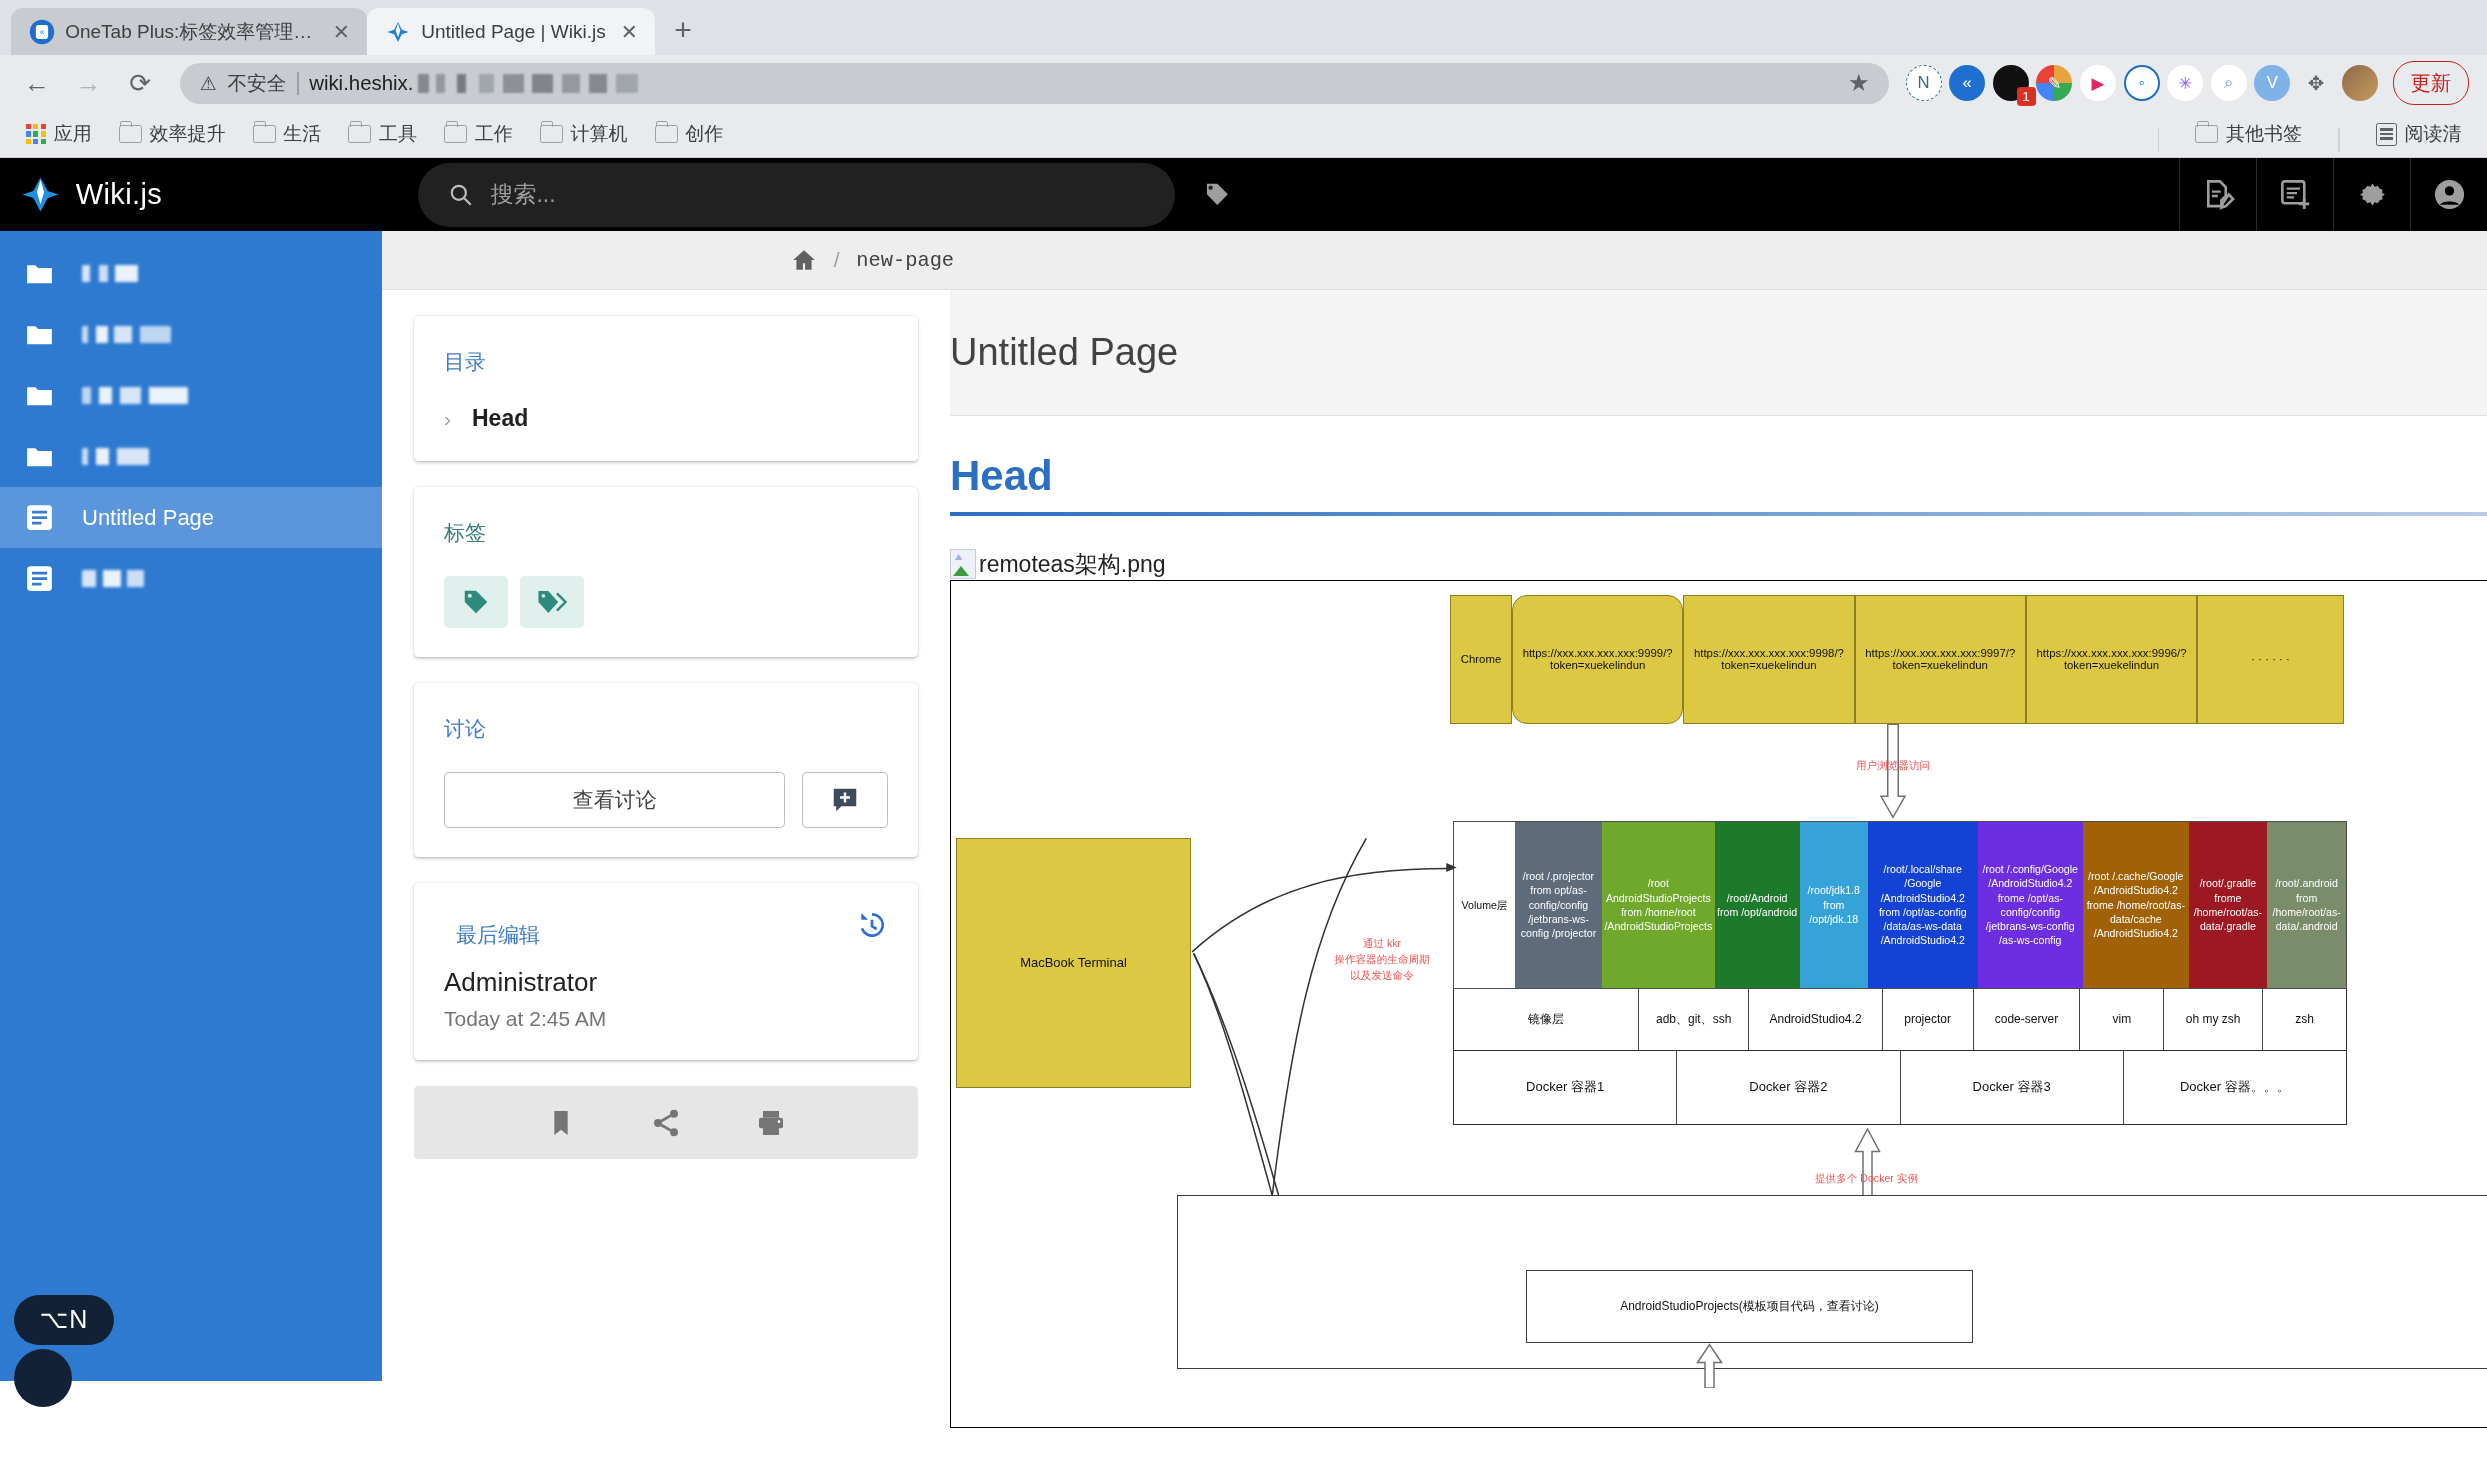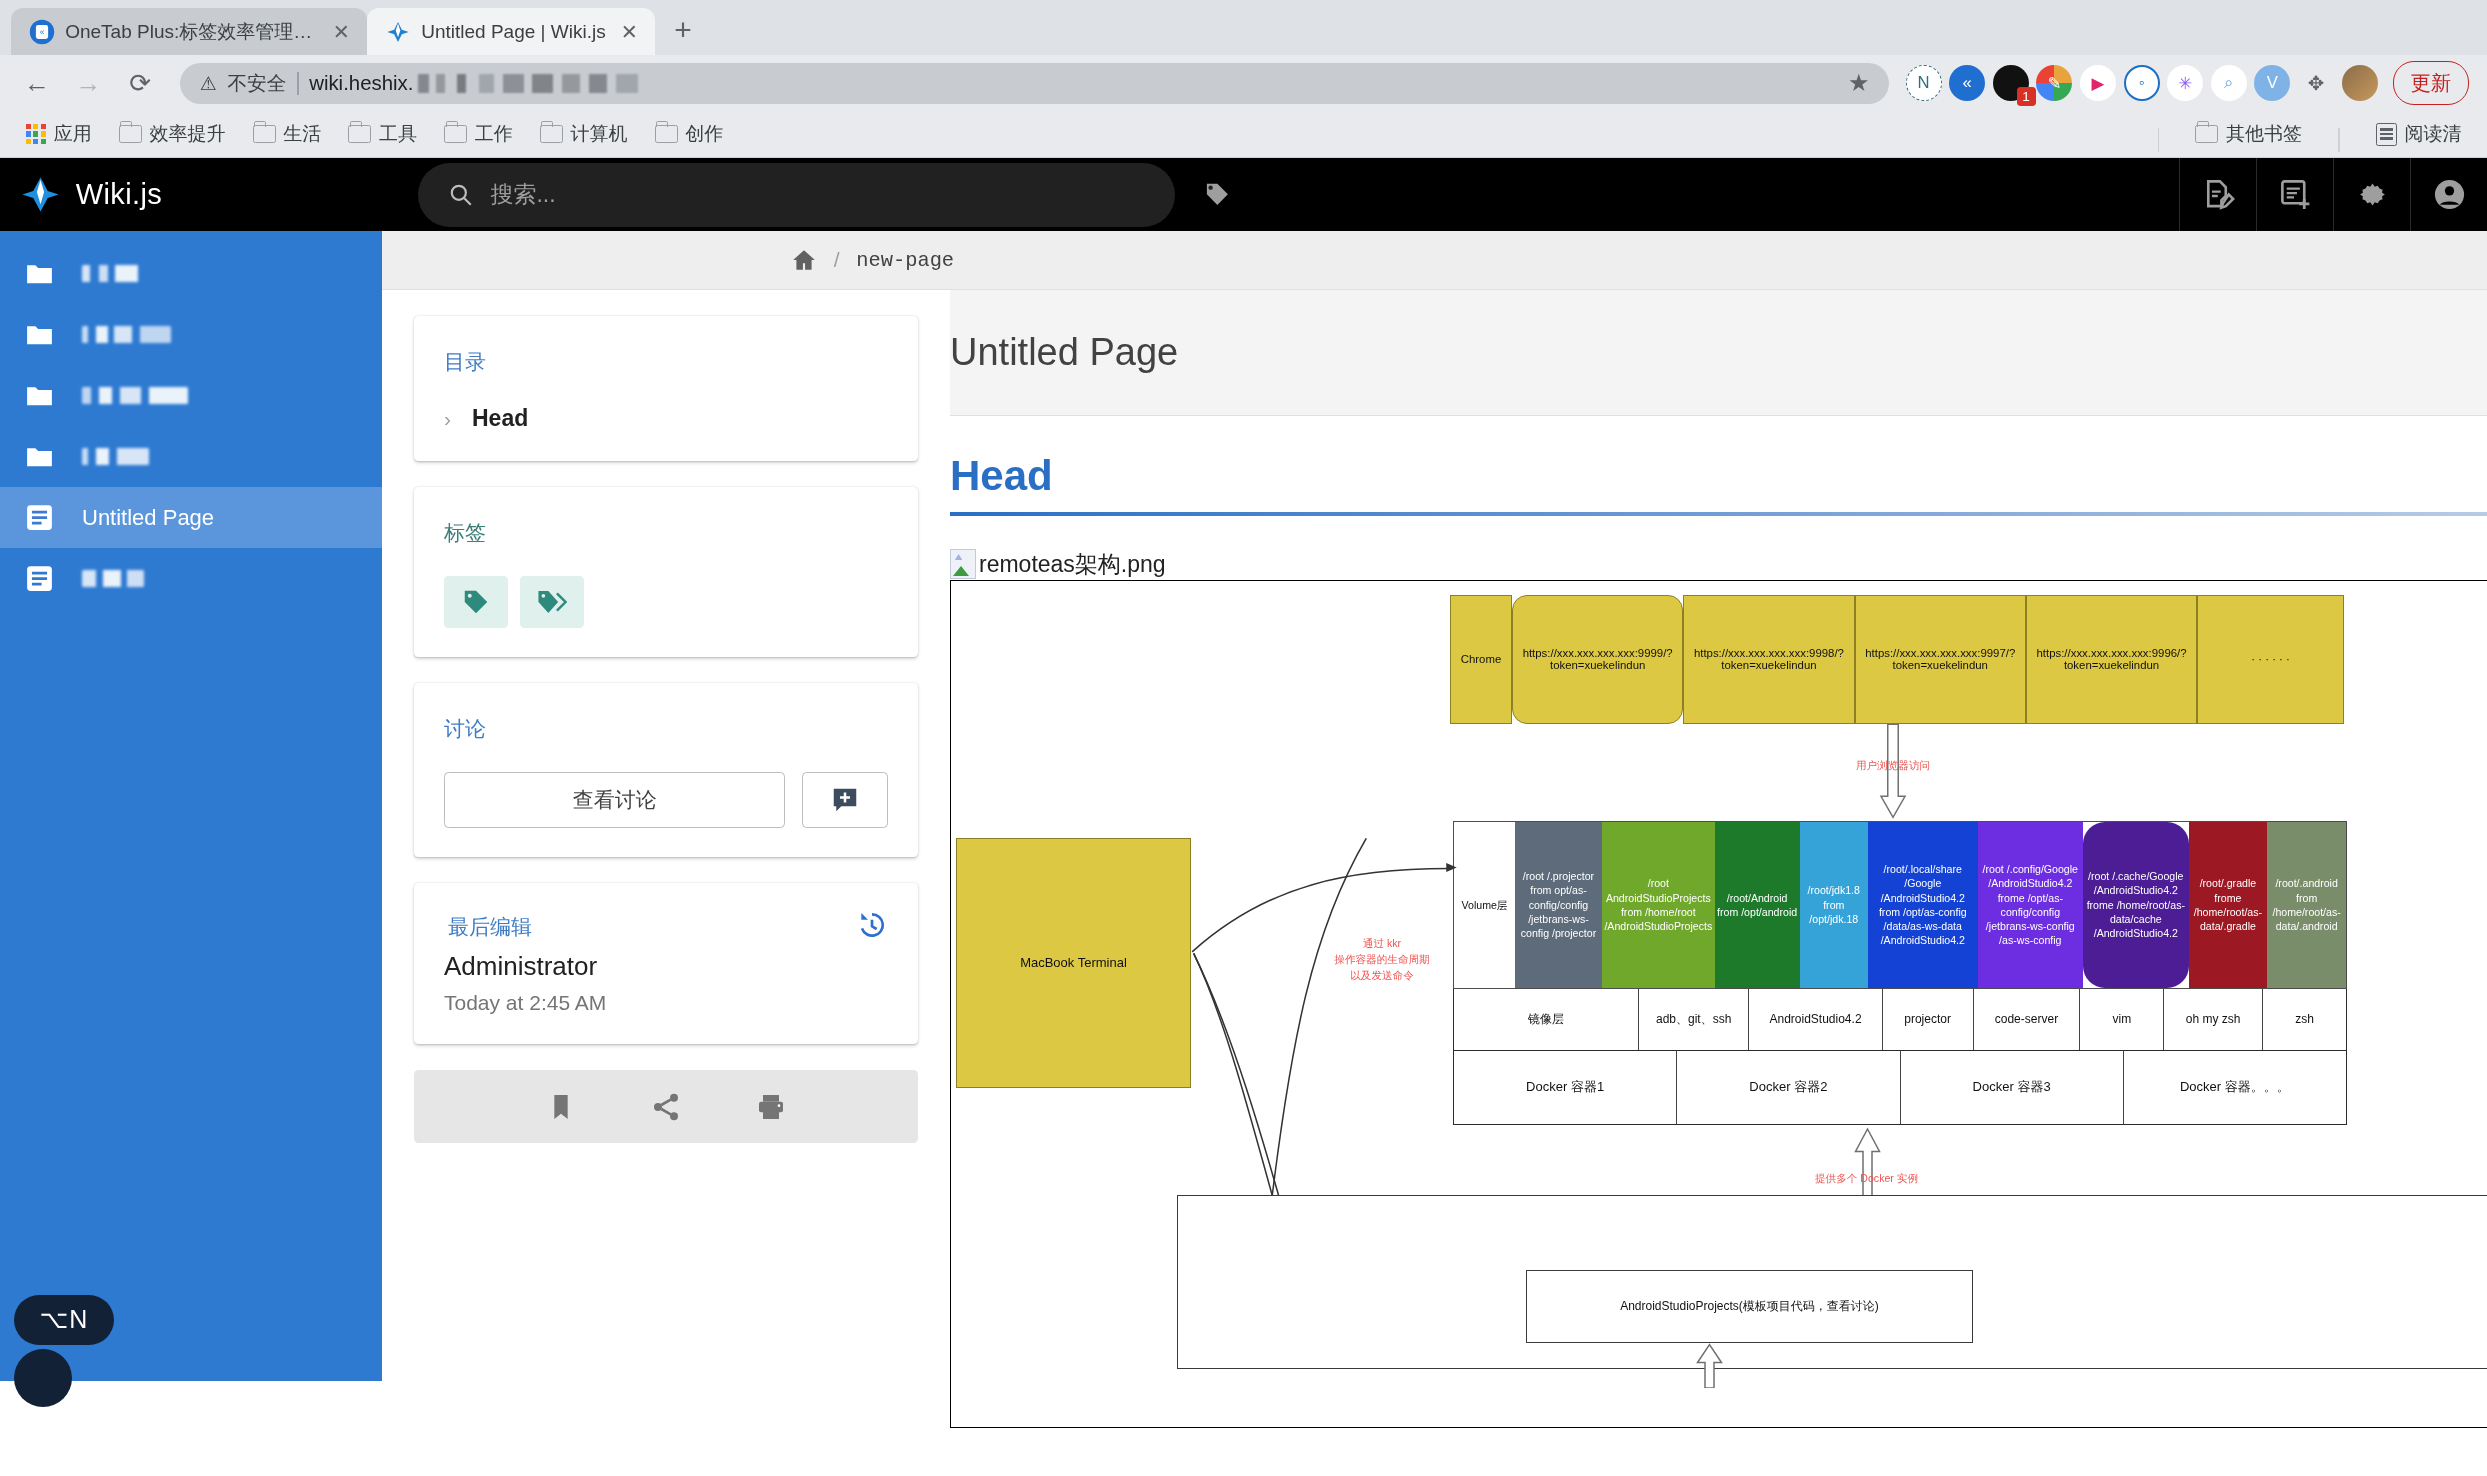--- a/index.html
+++ b/index.html
@@ -541,21 +541,21 @@
                 <svg width="30" height="30" viewBox="0 0 24 24">
                   <path fill="#3d4c5c" d="M3 3h18v14H9l-4 4v-4H3z"></path>
                   <path d="M12 6v8M8 10h8" stroke="#fff" stroke-width="2"></path>
                 </svg>
               </div>
             </div>
           </div>
 
           <div class="card">
             <div class="edit-head">
-              <span class="card-title" style="margin:4px">最后编辑</span>
+              <span class="card-title" style="margin:12px">最后编辑</span>
               <svg width="32" height="32" viewBox="0 0 24 24">
                 <path fill="none" stroke="#2e6fd0" stroke-width="2" d="M12 4a8 8 0 11-7.5 10.5"></path>
                 <path fill="#2e6fd0" d="M4 3v5h5z"></path>
                 <path d="M12 8v5l3.5 2" fill="none" stroke="#2e6fd0" stroke-width="2"></path>
               </svg>
             </div>
             <div class="edit-author">Administrator</div>
             <div class="edit-time">Today at 2:45 AM</div>
           </div>
 
@@ -647,21 +647,21 @@
 /AndroidStudio4.2</div>
                 <div class="vcell" style="flex:0.98;background:#6c2ee0;">/root
 /.config/Google
 /AndroidStudio4.2
 
 frome
 
 /opt/as-config/config
 /jetbrans-ws-config
 /as-ws-config</div>
-                <div class="vcell" style="flex:0.98;background:#4c1d95;border-radius:22px;">/root
+                <div class="vcell" style="flex:0.98;background:#a16207;">/root
 /.cache/Google
 /AndroidStudio4.2
 
 frome
 
 /home/root/as-data/cache
 /AndroidStudio4.2</div>
                 <div class="vcell" style="flex:0.72;background:#9c1823;">/root/.gradle
 
 frome

